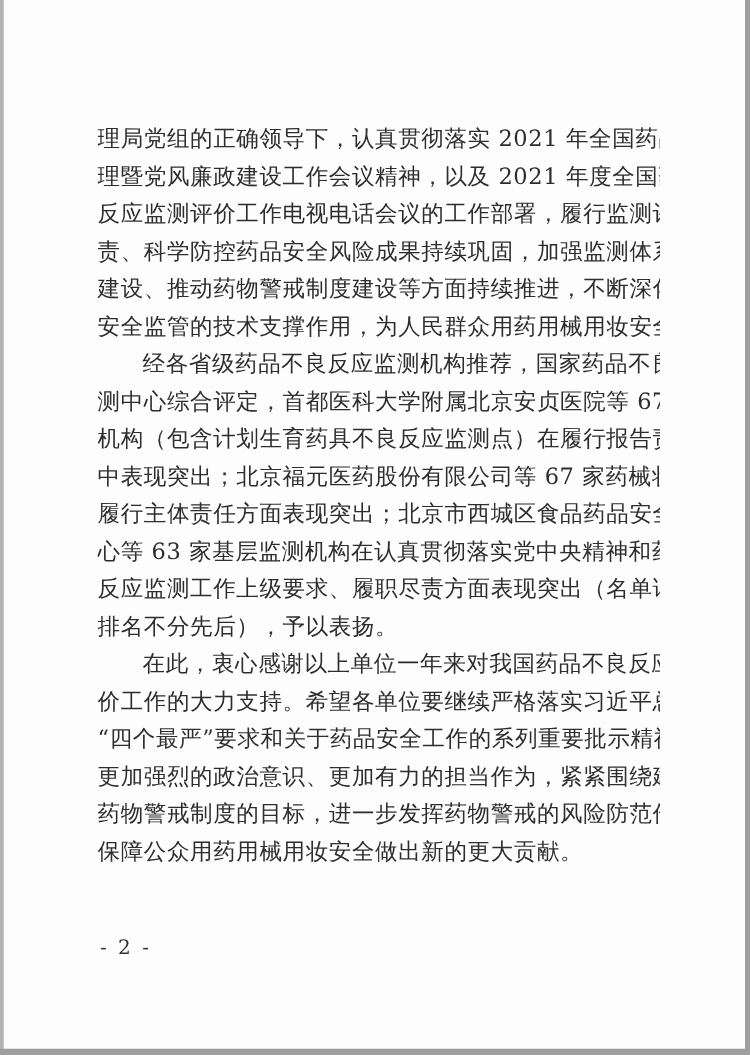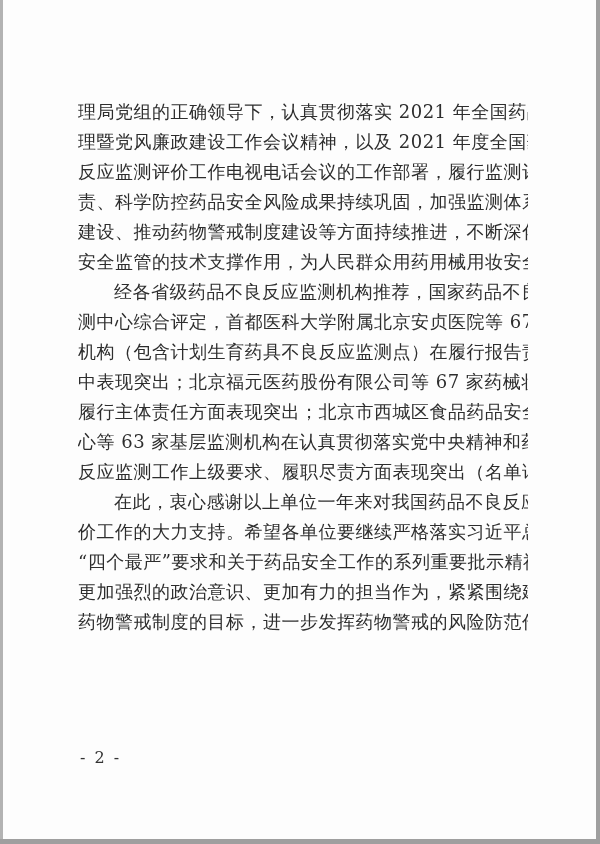--- a/index.html
+++ b/index.html
@@ -81,24 +81,26 @@
         <div class="line">安全监管的技术支撑作用，为人民群众用药用械用妆安全发挥了</div>
       </div>
       <div class="paragraph">
         <div class="line indent">经各省级药品不良反应监测机构推荐，国家药品不良反应监</div>
         <div class="line">测中心综合评定，首都医科大学附属北京安贞医院等 67 家医疗</div>
         <div class="line">机构（包含计划生育药具不良反应监测点）在履行报告责任工作</div>
         <div class="line">中表现突出；北京福元医药股份有限公司等 67 家药械妆企业在</div>
         <div class="line">履行主体责任方面表现突出；北京市西城区食品药品安全监控中</div>
         <div class="line">心等 63 家基层监测机构在认真贯彻落实党中央精神和药品不良</div>
         <div class="line">反应监测工作上级要求、履职尽责方面表现突出（名单详见附件，</div>
+        <div class="line">排名不分先后），予以表扬。</div>
       </div>
       <div class="paragraph">
         <div class="line indent">在此，衷心感谢以上单位一年来对我国药品不良反应监测评</div>
         <div class="line">价工作的大力支持。希望各单位要继续严格落实习近平总书记</div>
         <div class="line">“四个最严”要求和关于药品安全工作的系列重要批示精神，以</div>
         <div class="line">更加强烈的政治意识、更加有力的担当作为，紧紧围绕建立国家</div>
         <div class="line">药物警戒制度的目标，进一步发挥药物警戒的风险防范作用，为</div>
+        <div class="line">保障公众用药用械用妆安全做出新的更大贡献。</div>
       </div>
     </div>
 
   <div class="page-number">- 2 -</div>
 </div>
 
 </body></html>

